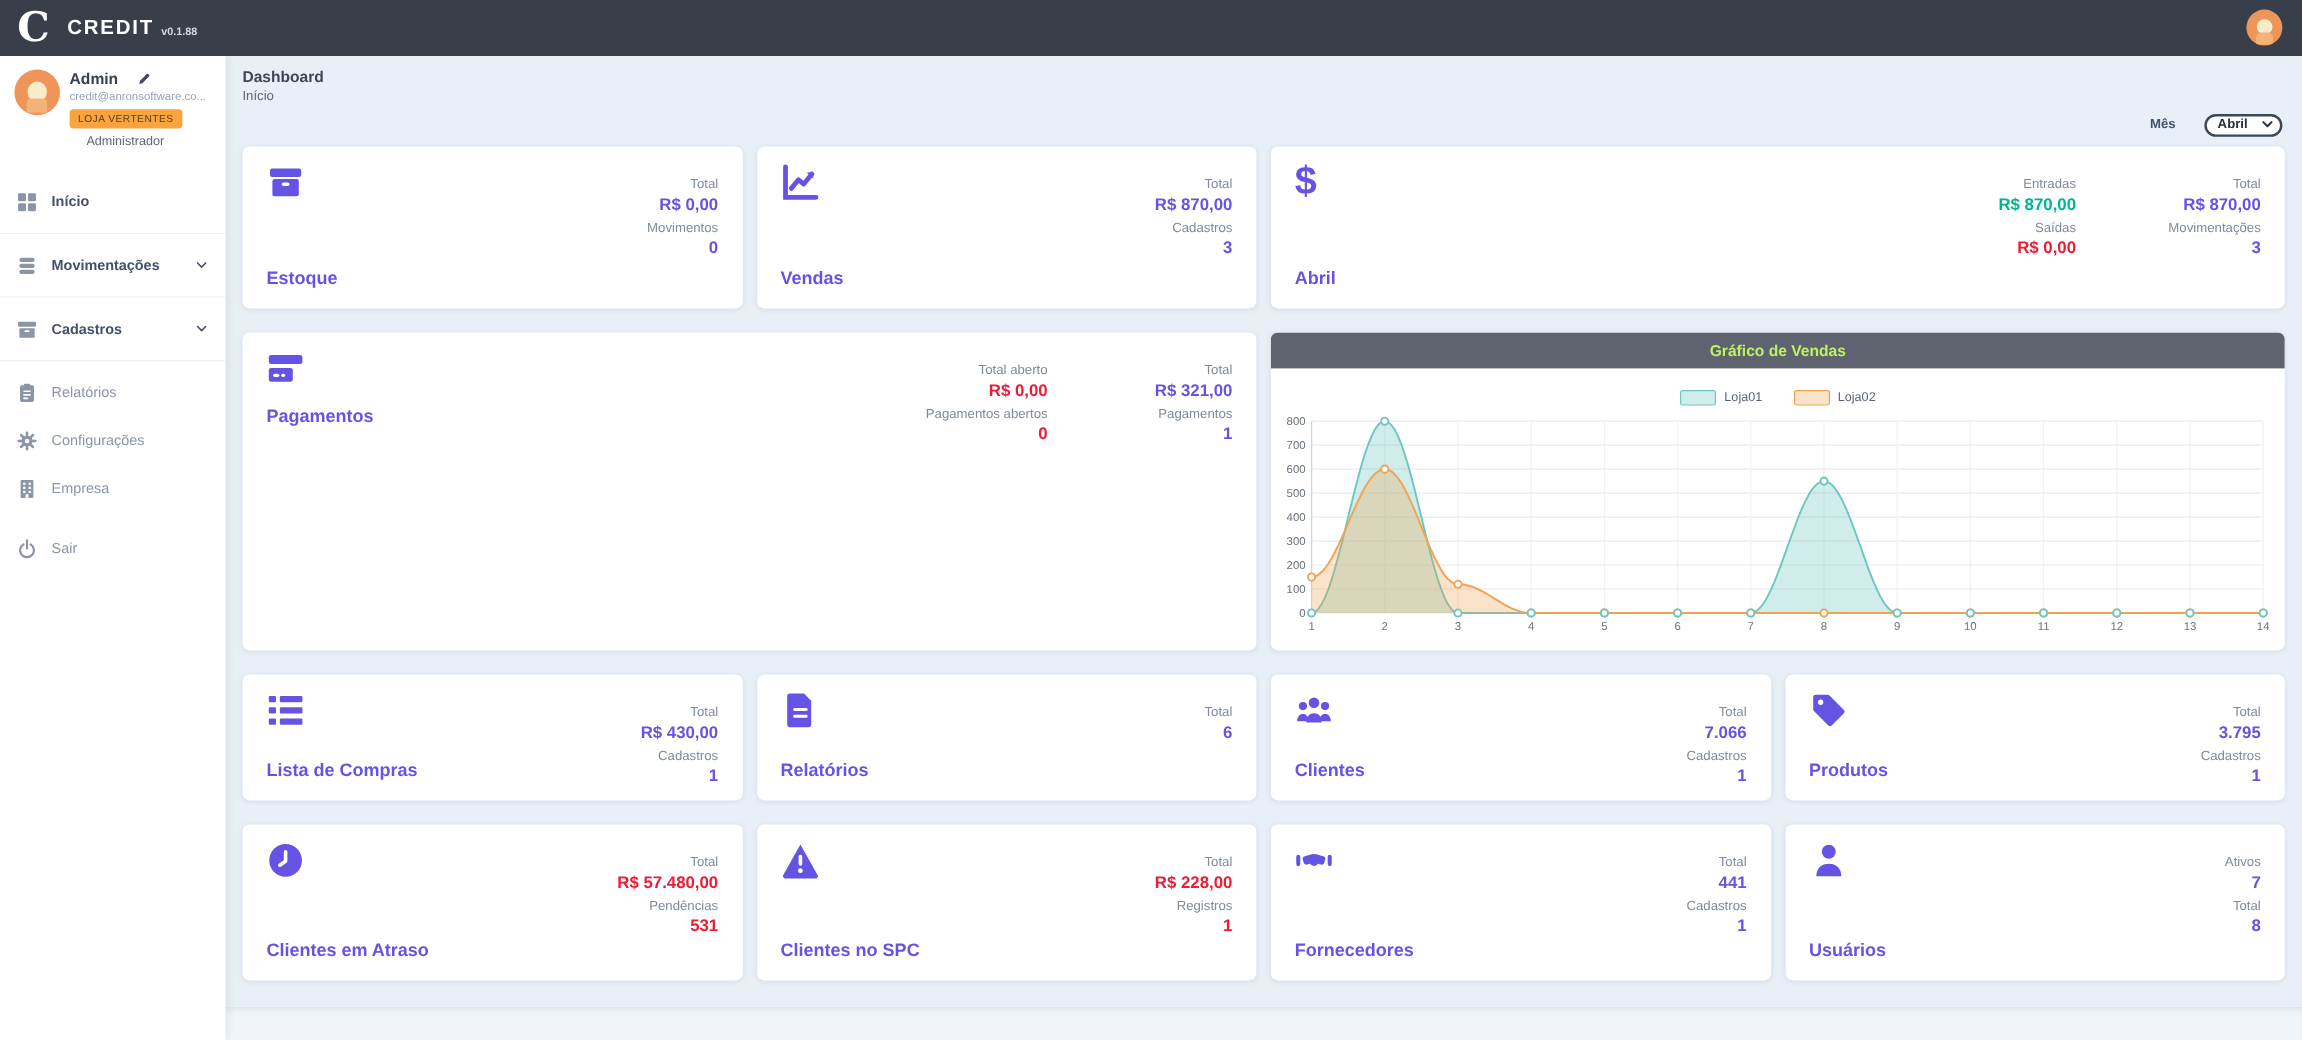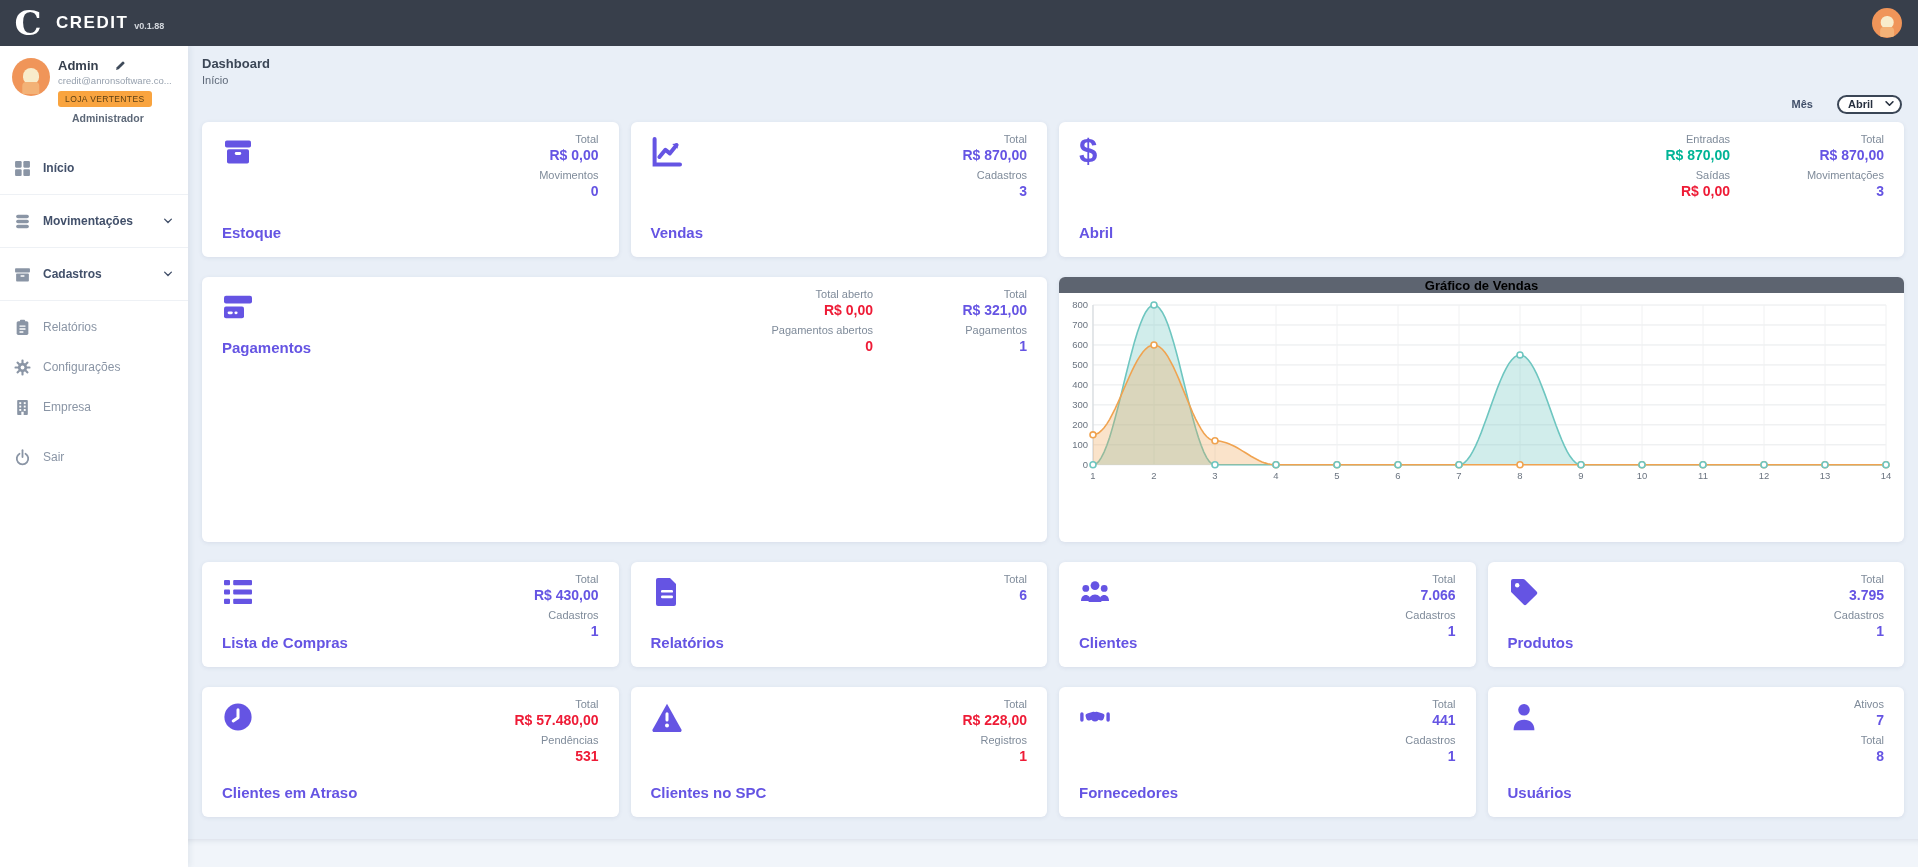--- a/index.html
+++ b/index.html
@@ -23,21 +23,21 @@
 
   
   .sidebar { position:fixed; top:46px; left:0; width:188px; height:821px; background:#fff;
     box-shadow:2px 0 6px rgba(40,60,90,.08); z-index:20; }
   .profile { padding:12px 10px 10px 12px; display:flex; }
   .profile-info { margin-left:8px; min-width:0; }
   .profile-name { font-size:13px; font-weight:700; color:#37404e; display:flex; align-items:center; gap:17px; }
   .profile-email { font-size:9.5px; color:#97a1ae; margin-top:2px; white-space:nowrap; }
   .badge { display:inline-block; background:var(--badge-bg); color:#5c4014; font-size:8.5px;
     font-weight:400; letter-spacing:.4px; padding:3px 7px; border-radius:3px; margin-top:5px; }
-  .profile-role { font-size:10.5px; color:#5d6878; margin-top:5px; padding-left:14px;font-weight:bold; }
+  .profile-role { font-size:10.5px; color:#5d6878; margin-top:5px; padding-left:14px; }
 
   .nav { margin-top:14px; }
   .nav-item { height:40px; display:flex; align-items:center; padding:0 14px; cursor:pointer; }
   .nav-ic { width:17px; height:17px; margin-right:12px; flex:0 0 17px; }
   .nav-ic svg { width:17px; height:17px; display:block; }
   .nav-label { font-size:12px; color:#8a95a5; }
   .nav-item.strong .nav-label { color:#42506a; font-weight:700; }
   .nav-chevron { margin-left:auto; width:12px; height:12px; }
   .nav-divider { height:1px; background:#eef1f5; margin:6px 0; }
   .nav-gap { height:10px; }
@@ -59,29 +59,29 @@
     grid-template-rows:135px 265px 105px 130px; gap:20px 12px; padding:0 14px; }
 
   .card { background:#fff; border-radius:6px; box-shadow:0 1px 4px rgba(60,80,120,.10);
     position:relative; padding:14px 20px 16px 20px; display:flex; flex-direction:column; cursor:pointer; }
   .span2 { grid-column:span 2; }
   .card-icon { height:34px; width:40px; }
   .card-icon svg { width:32px; height:32px; display:block; }
   .card-icon.dollar { font-size:33px; font-weight:700; color:var(--accent); line-height:30px; }
   .card-title { margin-top:auto; font-size:15px; font-weight:600; color:var(--accent); }
   .card.top-title .card-title { margin-top:14px; }
-  .stats { position:absolute; top:9px; right:20px; display:flex; gap:64px; }
+  .stats { position:absolute; top:24px; right:20px; display:flex; gap:64px; }
   .stat-col { text-align:right; min-width:90px; }
   .stat-label { font-size:11px; color:#7f8b9a; margin-top:2px; }
   .stat-value { font-size:14px; font-weight:700; margin:2px 0 6px 0; }
   .val-purple { color:var(--accent); } .val-red { color:var(--red); } .val-green { color:var(--green); }
 
   
   .chart-card { padding:0; overflow:hidden; cursor:default; }
-  .chart-head { height:16px; background:var(--chart-head-bg); color:#000000; font-size:13px; font-weight:700;
+  .chart-head { height:30px; background:var(--chart-head-bg); color:#bef264; font-size:13px; font-weight:700;
     display:flex; align-items:center; justify-content:center; }
   .chart-legend { display:flex; justify-content:center; gap:26px; margin-top:16px; height:16px; }
   .legend-item { display:flex; align-items:center; gap:7px; cursor:pointer; }
   .legend-swatch { width:30px; height:13px; border-radius:2px; border:1.5px solid; }
   .legend-text { font-size:10.5px; color:#5b6572; }
   .chart-box { padding:4px 10px 0 6px; }
   .chart-box svg { width:100%; display:block; }
 
   .footer { position:absolute; left:0; bottom:0; width:100%; height:28px; background:#f1f5fa;
     box-shadow:inset 0 7px 7px -7px rgba(50,70,100,.18); }
@@ -342,20 +342,30 @@
           <div class="stat-label">Total</div>
           <div class="stat-value val-purple">R$ 321,00</div>
           <div class="stat-label">Pagamentos</div>
           <div class="stat-value val-purple">1</div>
         </div>
       </div>
     </div>
 
     <div class="card span2 chart-card">
       <div class="chart-head">Gráfico de Vendas</div>
+      <div class="chart-legend" id="chart-legend">
+          <span class="legend-item">
+            <span class="legend-swatch" style="background: rgba(111, 199, 193, 0.32); border-color: rgb(110, 198, 192);"></span>
+            <span class="legend-text">Loja01</span>
+          </span>
+          <span class="legend-item">
+            <span class="legend-swatch" style="background: rgba(240, 163, 80, 0.3); border-color: rgb(240, 163, 80);"></span>
+            <span class="legend-text">Loja02</span>
+          </span>
+        </div>
       <div class="chart-box" id="chart-box">
           <svg viewBox="0 0 830 188">
             <line x1="28" x2="822" y1="168" y2="168" stroke="#e8eaec" stroke-width="1"></line>
             <text x="23" y="171" text-anchor="end" font-size="9.5" fill="#6b7480">0</text>
             <line x1="28" x2="822" y1="148" y2="148" stroke="#e8eaec" stroke-width="1"></line>
             <text x="23" y="151" text-anchor="end" font-size="9.5" fill="#6b7480">100</text>
             <line x1="28" x2="822" y1="128" y2="128" stroke="#e8eaec" stroke-width="1"></line>
             <text x="23" y="131" text-anchor="end" font-size="9.5" fill="#6b7480">200</text>
             <line x1="28" x2="822" y1="108" y2="108" stroke="#e8eaec" stroke-width="1"></line>
             <text x="23" y="111" text-anchor="end" font-size="9.5" fill="#6b7480">300</text>

